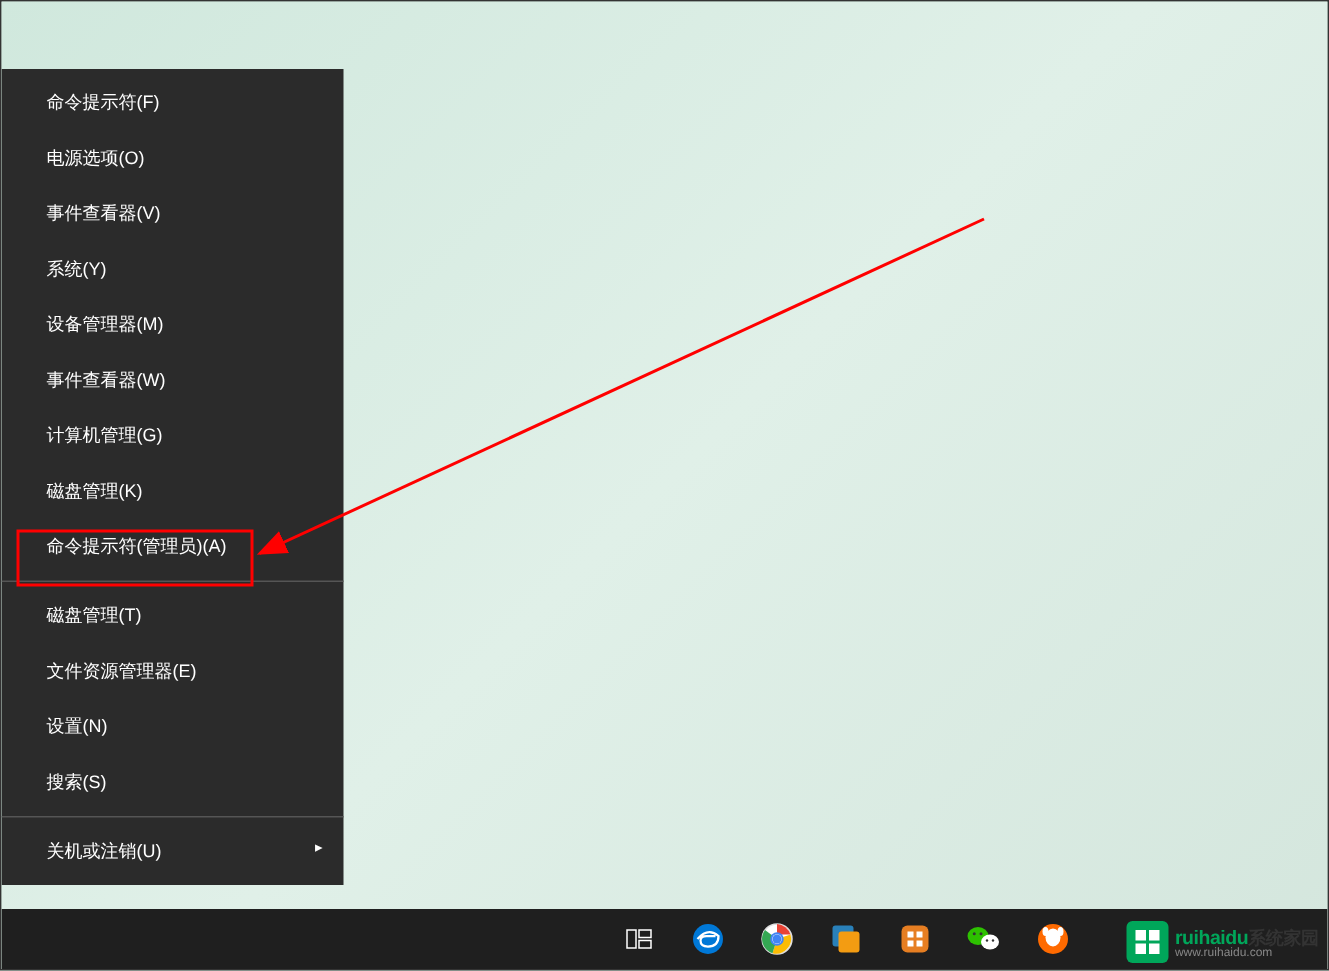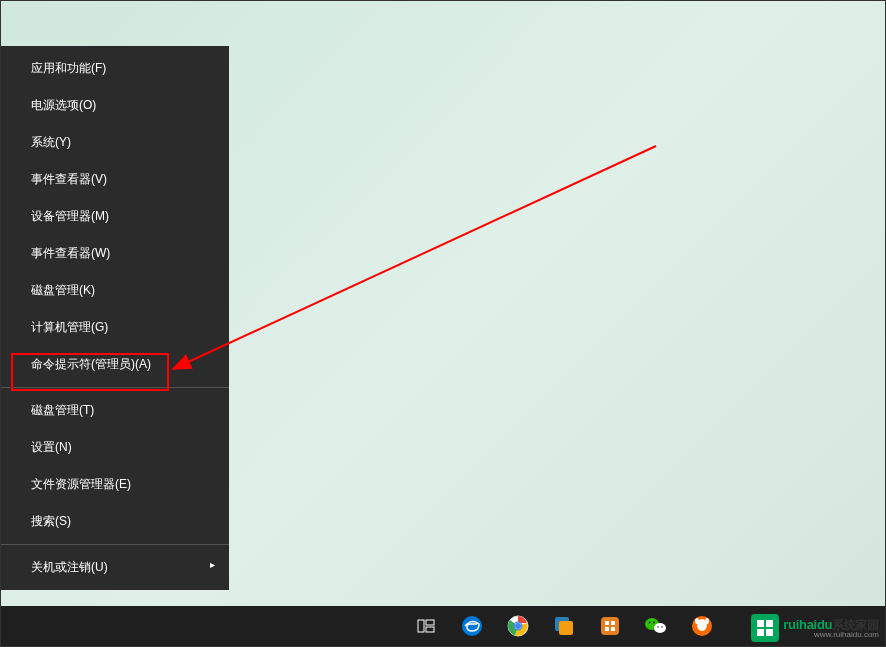--- a/index.html
+++ b/index.html
@@ -120,41 +120,41 @@
       font-size: 20px;
       font-family: Arial;
     }
     .watermark-text {
       display: flex;
       flex-direction: column;
       line-height: 1;
     }
     .watermark-title { font-size: 13px; color: #00a65a; font-weight: bold; letter-spacing: -0.3px; }
     .watermark-title .cn { color: #333; font-size: 12px; }
-    .watermark-sub { font-size: 8px; color: #888; text-align: right; }
+    .watermark-sub { font-size: 8px; color: #888; }
   </style>
 </head>
 <body>
 
 <div class="desktop"></div>
 
 <div class="context-menu">
-  <div class="menu-item"><span>应用和功能(F)</span></div>
+  <div class="menu-item"><span>命令提示符(F)</span></div>
   <div class="menu-item"><span>电源选项(O)</span></div>
+  <div class="menu-item"><span>事件查看器(V)</span></div>
   <div class="menu-item"><span>系统(Y)</span></div>
-  <div class="menu-item"><span>事件查看器(V)</span></div>
   <div class="menu-item"><span>设备管理器(M)</span></div>
   <div class="menu-item"><span>事件查看器(W)</span></div>
+  <div class="menu-item"><span>计算机管理(G)</span></div>
   <div class="menu-item"><span>磁盘管理(K)</span></div>
-  <div class="menu-item"><span>计算机管理(G)</span></div>
   <div class="menu-item"><span>命令提示符(管理员)(A)</span></div>
   <div class="menu-sep"></div>
   <div class="menu-item"><span>磁盘管理(T)</span></div>
+  <div class="menu-item"><span>文件资源管理器(E)</span></div>
   <div class="menu-item"><span>设置(N)</span></div>
-  <div class="menu-item"><span>文件资源管理器(E)</span></div>
   <div class="menu-item"><span>搜索(S)</span></div>
   <div class="menu-sep"></div>
   <div class="menu-item has-sub"><span>关机或注销(U)</span></div>
 
 </div>
 
 <div class="highlight-box" style="top:352px;left:10px;width:158px;height:38px;"></div>
 
 <svg class="arrow-svg">
   <defs>

